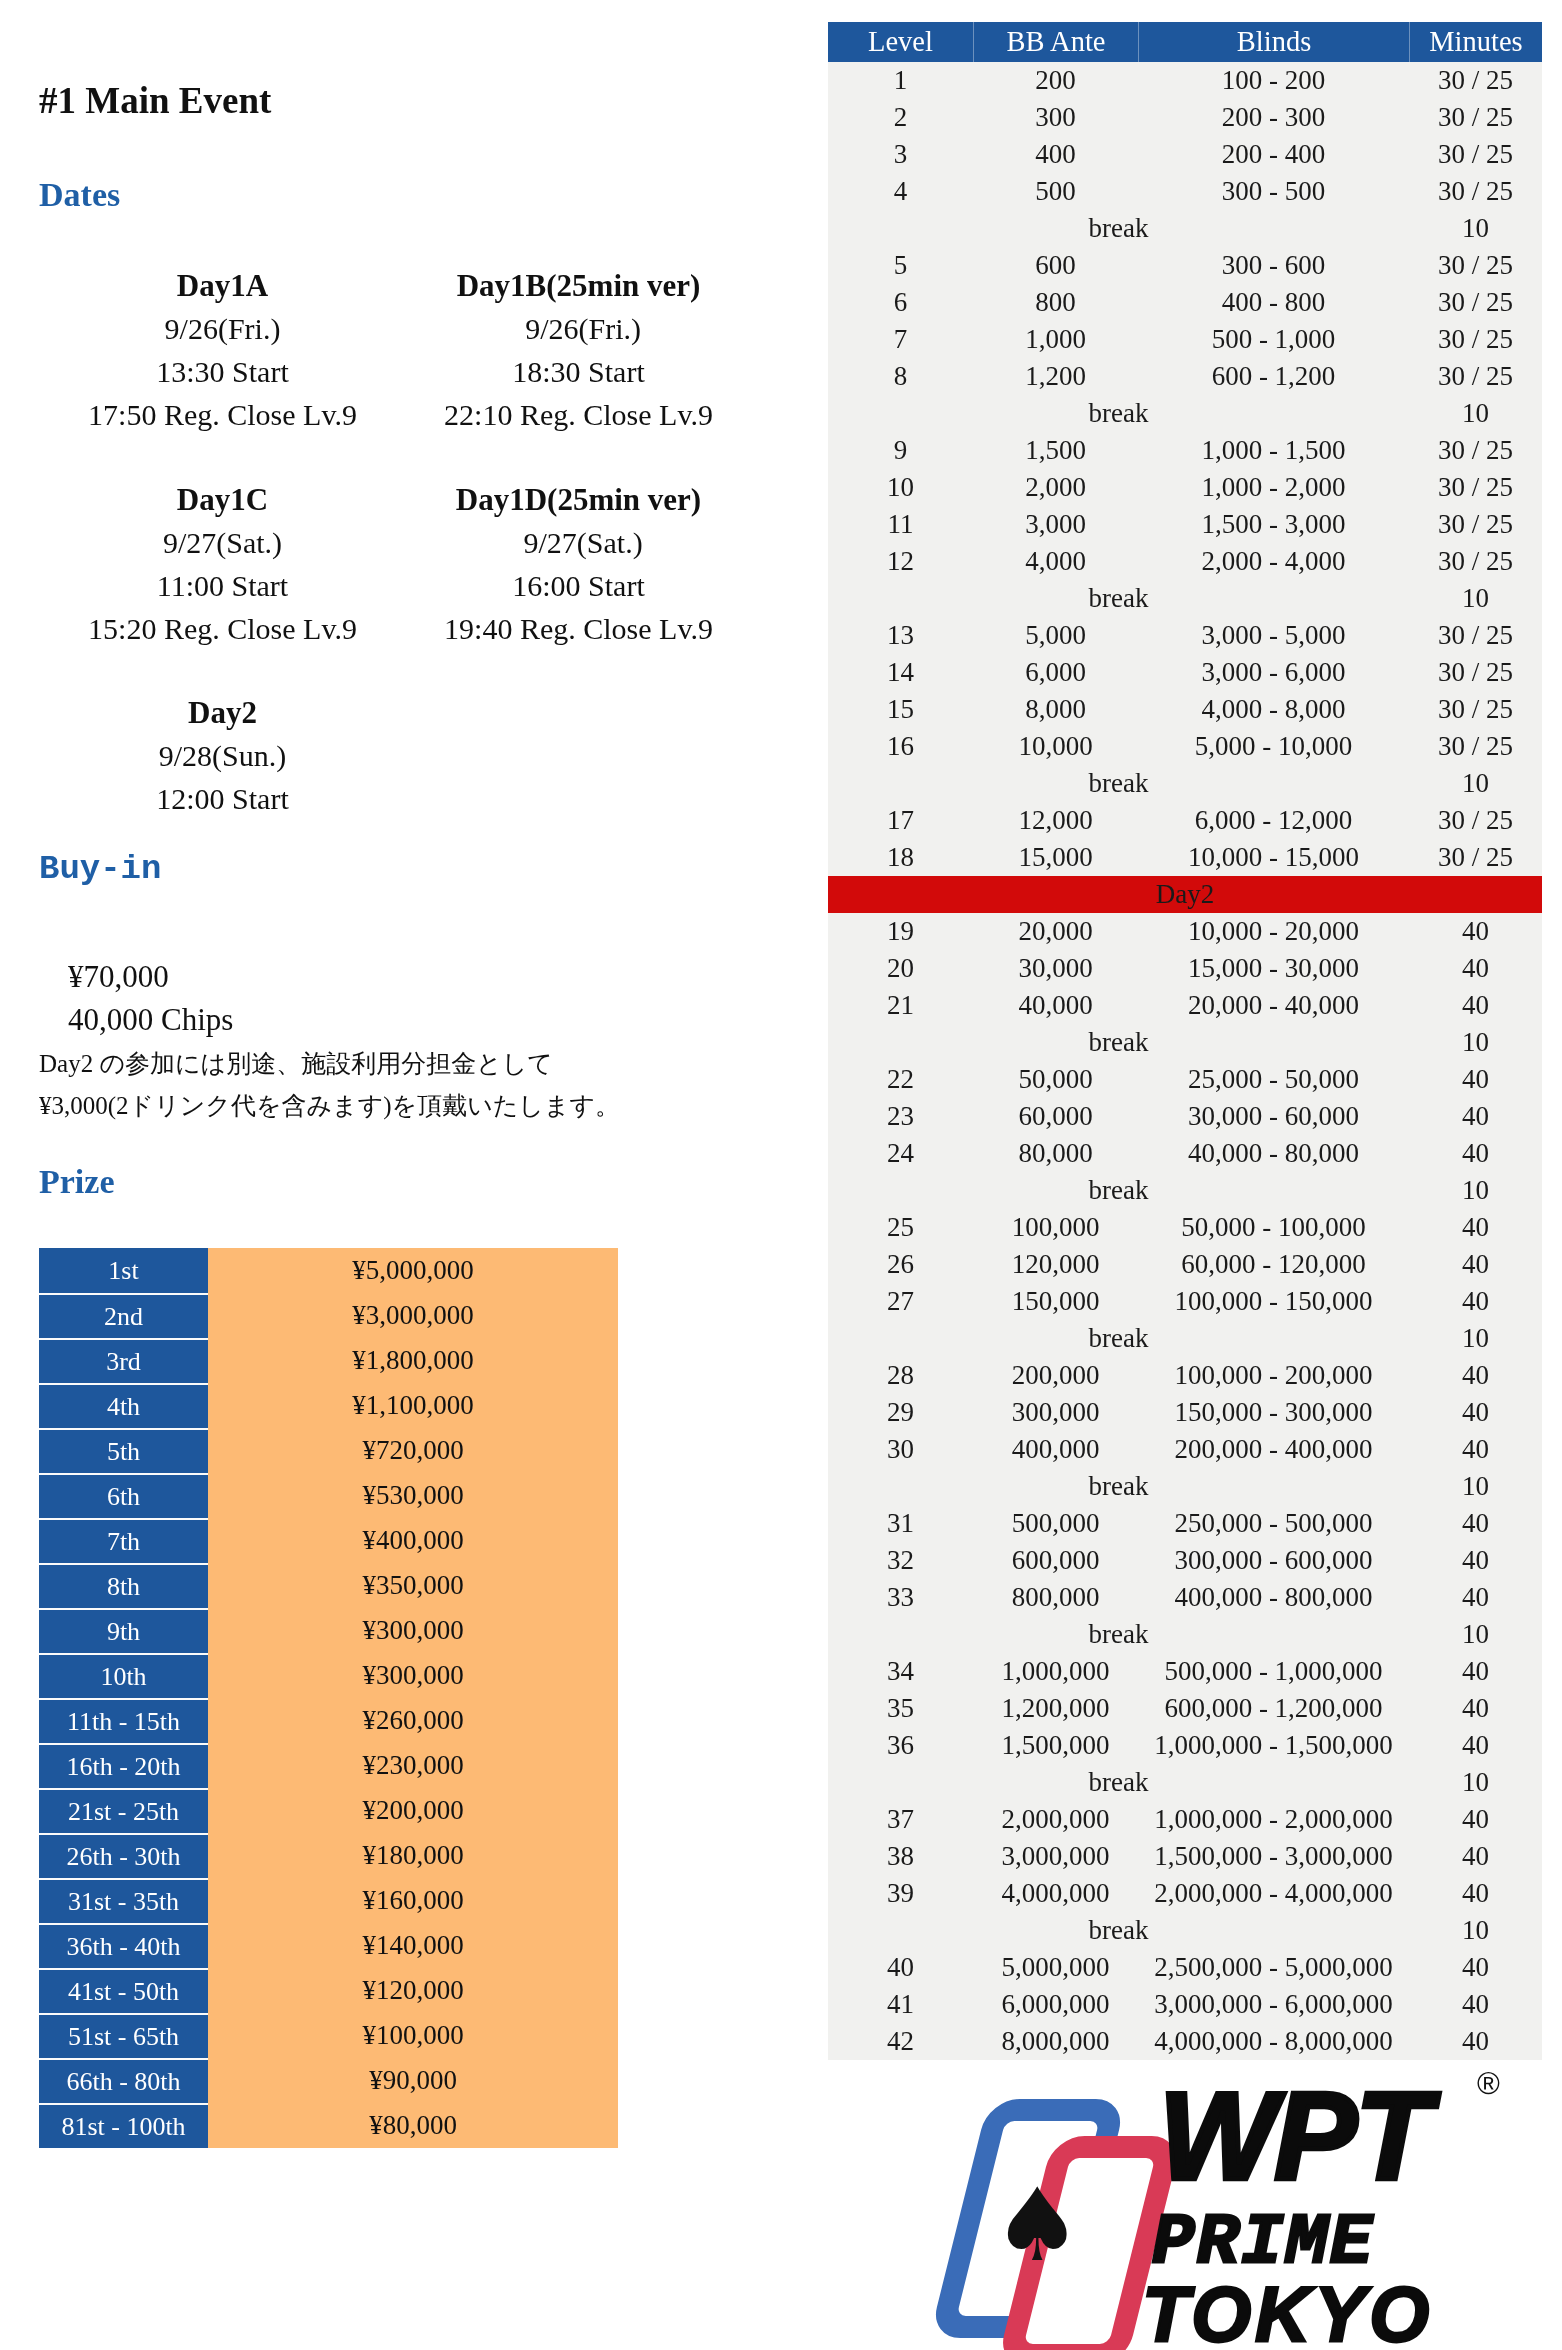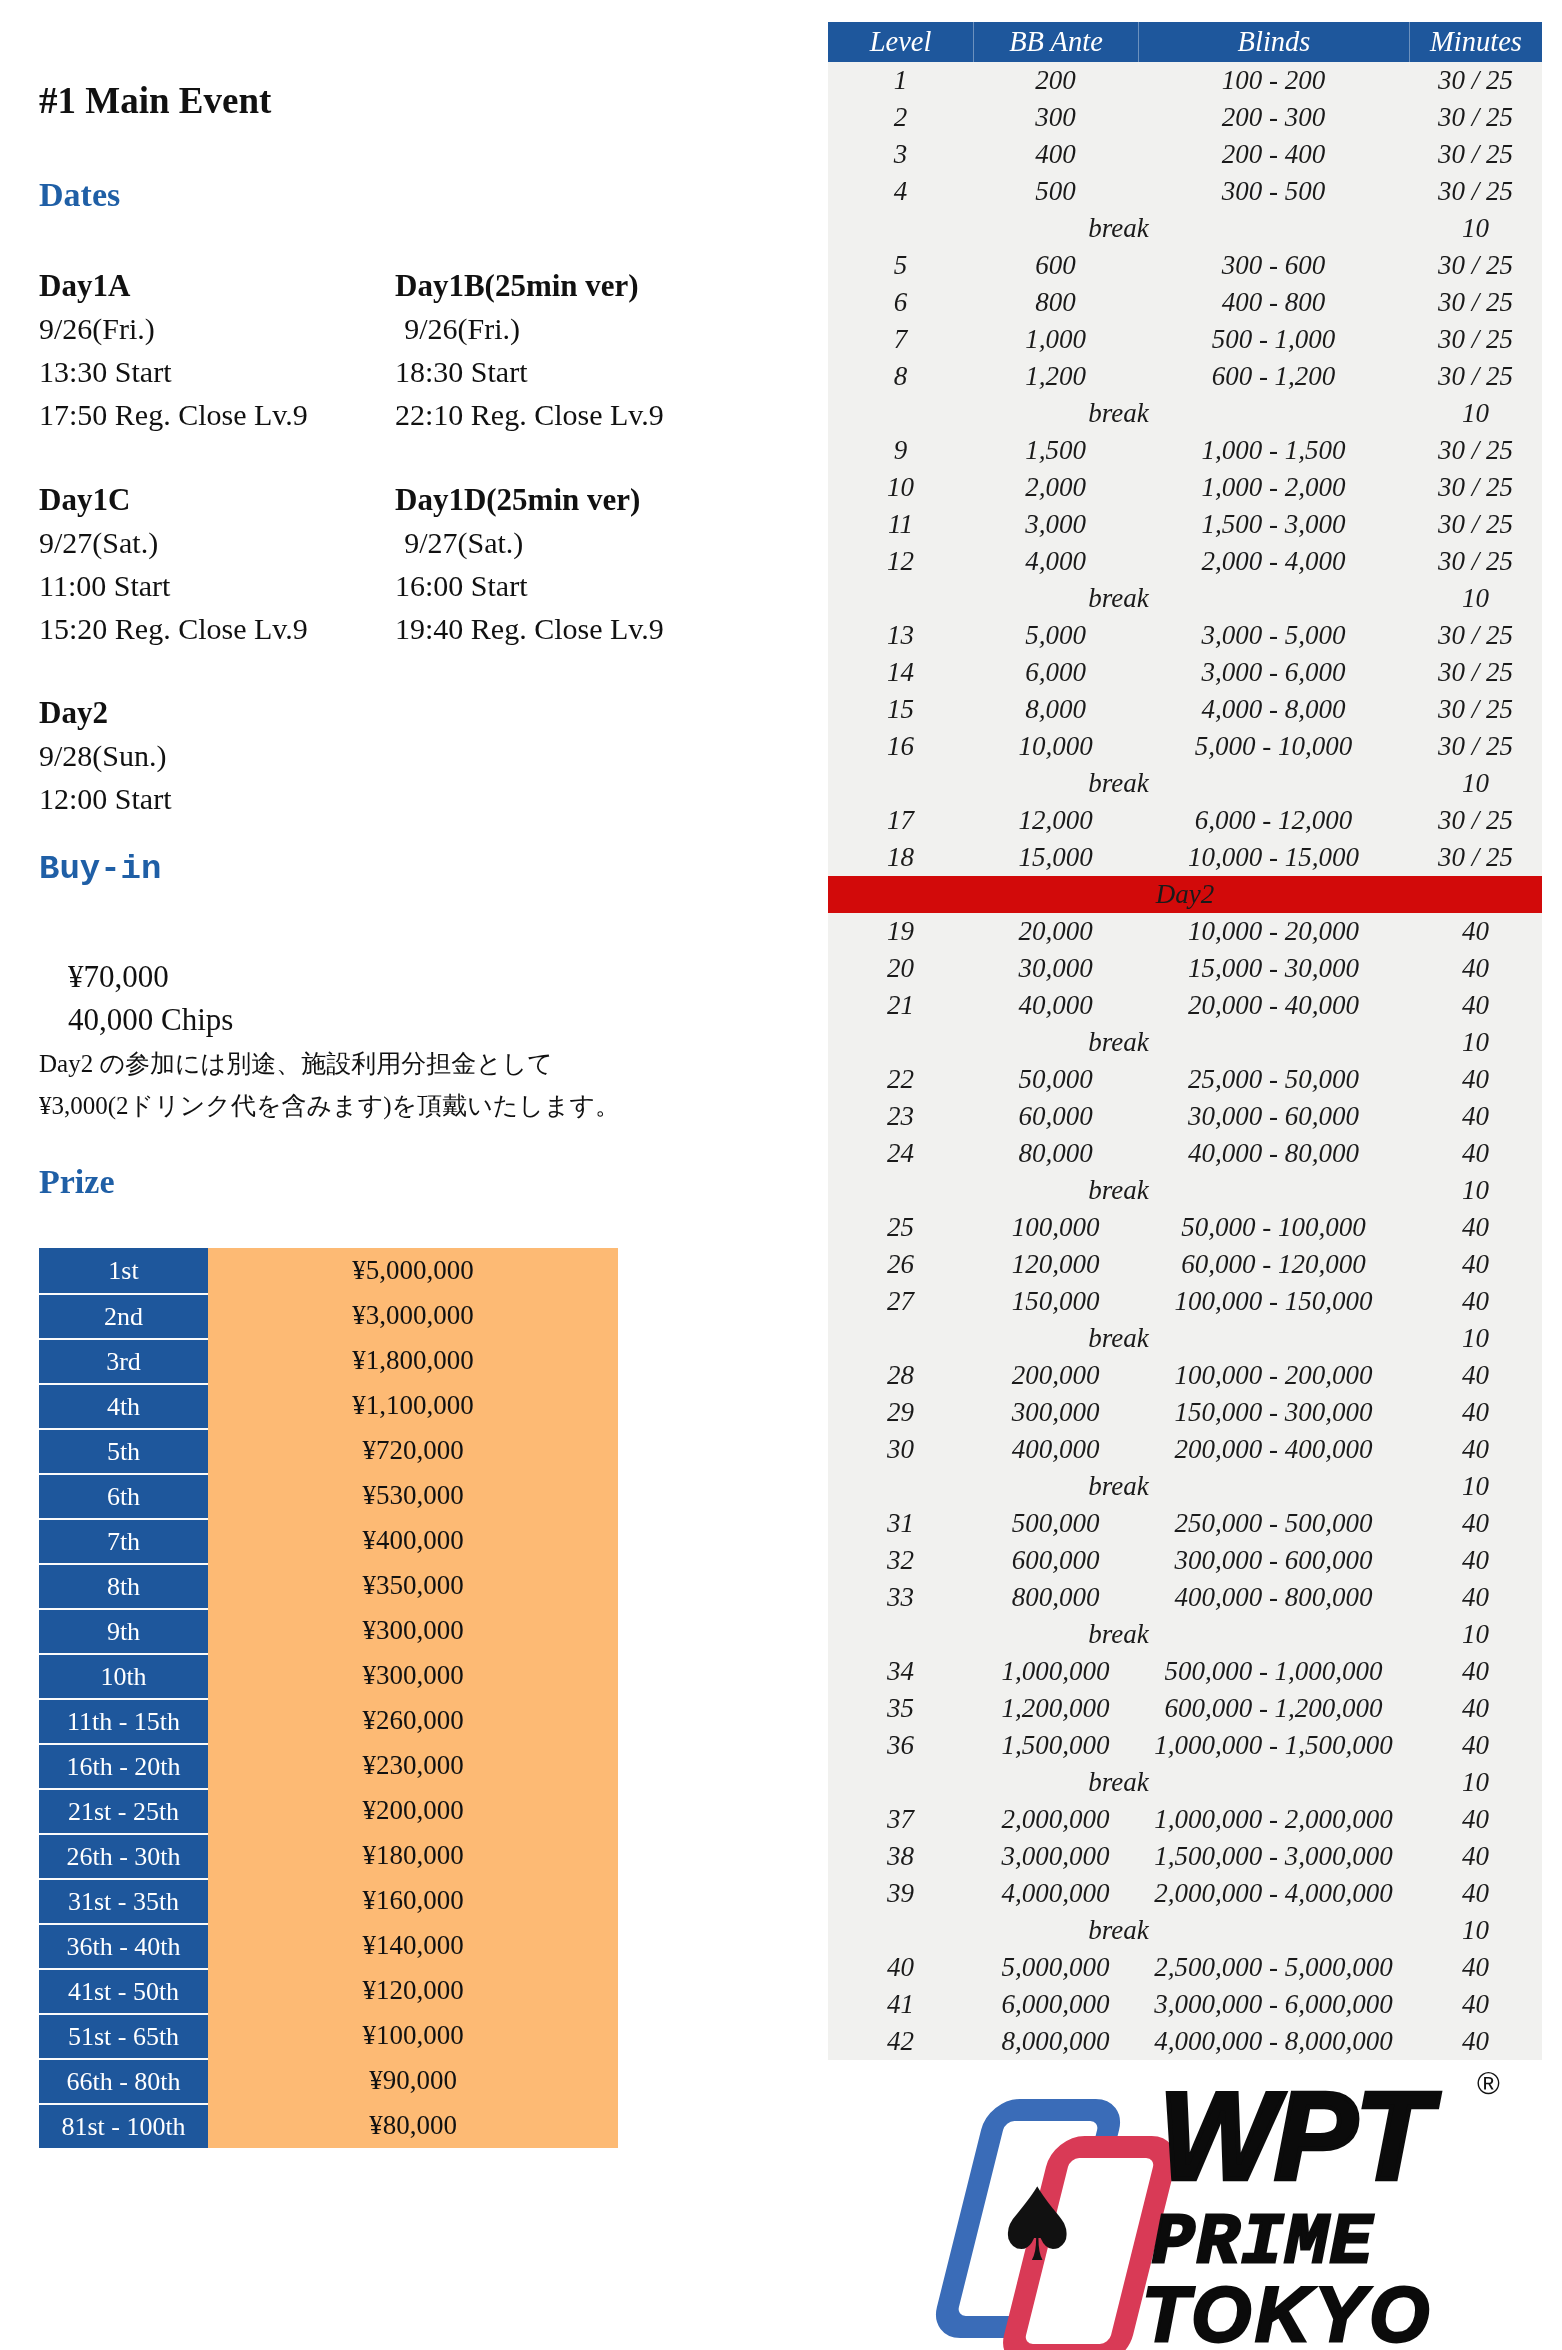--- a/index.html
+++ b/index.html
@@ -11,21 +11,21 @@
   }
   .abs{position:absolute;}
 
   
   .page-title{left:39px;top:79px;font-size:37px;font-weight:bold;}
   .section-heading{font-size:34px;font-weight:bold;color:#1f5fa6;}
   #dates-heading{left:39px;top:176px;}
   #buyin-heading{left:39px;top:850px;font-family:Liberation Mono, monospace;}
   #prize-heading{left:39px;top:1163px;}
 
-  .day-block{position:absolute;width:367px;}
+  .day-block{position:absolute;width:367px;text-align:center;}
   .day-line{font-size:30px;line-height:43px;white-space:nowrap;}
   .day-name{font-weight:bold;font-size:31px;}
   .day-line.indent{padding-left:9.2px;}
 
   .buyin-line{font-size:31px;line-height:43px;white-space:nowrap;margin-left:29px;}
   #buyin-amount{left:39px;top:955px;}
   #buyin-chips{left:39px;top:998px;}
   .buyin-note{font-size:25px;line-height:41px;white-space:nowrap;}
   #buyin-note1{left:39px;top:1043px;}
   #buyin-note2{left:39px;top:1085px;}
@@ -39,21 +39,21 @@
     font-size:26px;box-sizing:border-box;
   }
   .prize-row + .prize-row .prize-rank{border-top:2.8px solid #fbfbfb;text-align:right;}
   .prize-amount{
     width:410px;background:#fdba74;color:#111;
     display:flex;align-items:center;justify-content:center;
     font-size:27px;
   }
 
   
-  .structure-table{left:828px;top:22px;width:714px;font-style:italic;}
+  .structure-table{left:828px;top:22px;width:714px;}
   .st-header{display:flex;height:40px;background:#1e579c;color:#fff;}
   .st-header .cell{
     display:flex;align-items:center;justify-content:center;
     font-size:28.5px;box-sizing:border-box;
   }
   .st-header .cell + .cell{border-left:1.8px solid rgba(255,255,255,0.35);}
   .st-body .row{display:flex;height:37px;background:#f1f1ef;}
   .st-body .cell{
     display:flex;align-items:center;justify-content:center;
     font-size:27px;color:#1a1a1a;white-space:nowrap;

